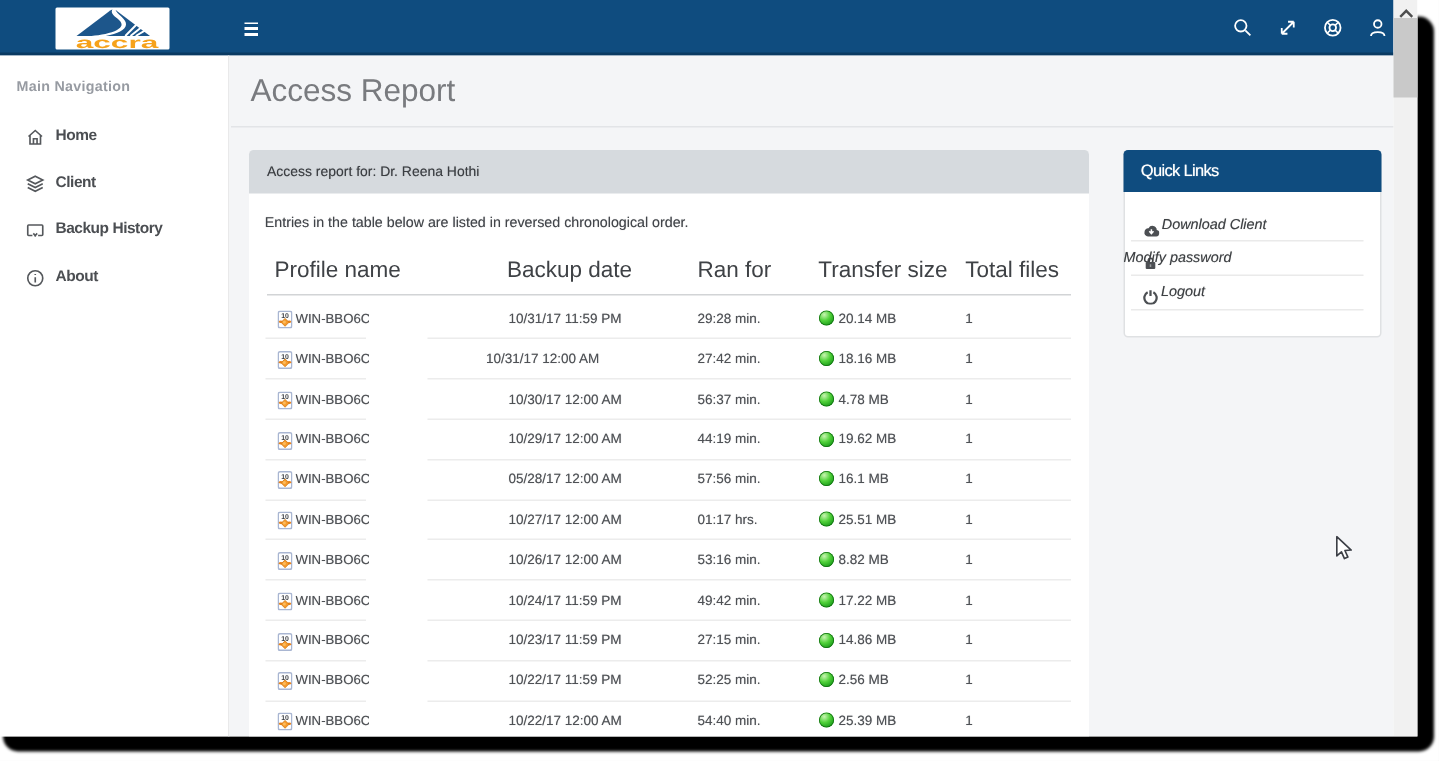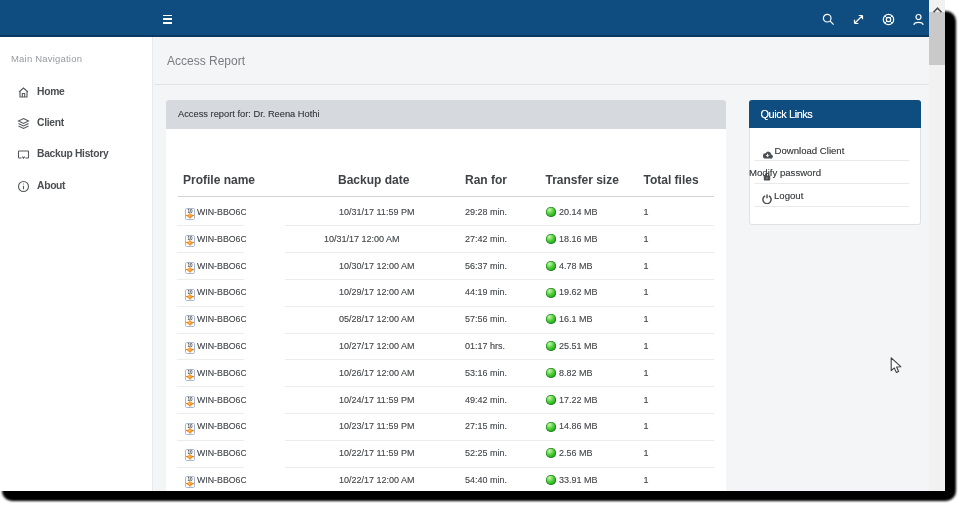--- a/index.html
+++ b/index.html
@@ -8,34 +8,42 @@
 .vc { transform:translateY(-50%); white-space:nowrap; }
 #shadow { left:2px; top:11px; width:954px; height:490px; background:#000; border-radius:10px; filter:blur(1px); }
 #win { left:0; top:0; width:945px; height:491px; background:#fff; overflow:hidden; }
 #topbar { left:0; top:0; width:929px; height:37px; background:#0f4c7f; border-bottom:2px solid #0a3a62; }
 #logo { left:37px; top:5px; width:76px; height:28px; background:#fff; border-radius:1px; }
 #sidebar { left:0; top:37px; width:153px; height:454px; background:#fff; border-right:1px solid #e9e9ea; }
 #content { left:153px; top:37px; width:776px; height:454px; background:#f4f5f7; }
 .navtxt { font-size:10.3px; font-weight:700; color:#4b4e52; letter-spacing:-0.3px; }
 .cell { font-size:9px; color:#4e5155; text-shadow:0 0 0.5px rgba(78,81,85,0.55); transform:translateY(-50%); white-space:nowrap; }
 .clipname { width:49px; overflow:hidden; font-size:8.8px; }
-.thead { font-size:12px; font-weight:700; color:#3f4246; }
+.thead { font-size:15px; font-weight:400; color:#3f4246; }
 .hline { height:1px; background:#ececec; }
 .orb { width:10px; height:10px; border-radius:50%; background:radial-gradient(circle at 35% 28%, #c9f5b2, #52d23b 40%, #22a31e 72%, #137a12); box-shadow:inset 0 0 0 0.5px #0e6e0e; }
-.qlitem { font-size:9.6px; color:#3d4043; text-shadow:0 0 0.5px rgba(61,64,67,0.5); transform:translateY(-50%); white-space:nowrap; }
+.qlitem { font-size:9.6px; color:#3d4043; text-shadow:0 0 0.5px rgba(61,64,67,0.5); transform:translateY(-50%); white-space:nowrap;font-style:italic; }
 .qldiv { height:1px; background:#eaeaea; left:754px; width:155px; }
 #scrollbar { left:929px; top:0; width:16px; height:491px; background:#f1f1f1; }
 #thumb { left:929px; top:12px; width:16px; height:53px; background:#c9c9c9; }
 </style>
 </head>
 <body>
 <div class="abs" id="shadow"></div>
 <div class="abs" id="win">
 
   <div class="abs" id="topbar"></div>
+  <div class="abs" id="logo">
+    <svg width="76" height="28" viewBox="0 0 76 28">
+      <path d="M14,19 L36.5,2 Q38.5,0.5 40.5,2 L63,19 Z" fill="#1d568b"></path>
+      <path d="M38.5,0.5 C35.5,4 40,6 42.5,8.5 C45,11 44.5,13 41,15 C37,17.2 30,18.4 24,19 L33.5,19 C41.5,17.5 46.5,15 47,11.5 C47.5,8 42,5 40.5,2.5 C40,1.7 40,1 40.8,0.3 Z" fill="#fff"></path>
+      <path d="M46.5,19 L56.5,8.8 M50,19 L59,11.8 M53.5,19 L61.5,14.2" stroke="#fff" stroke-width="1.3" fill="none"></path>
+      <text x="41" y="27" text-anchor="middle" textLength="55" lengthAdjust="spacingAndGlyphs" font-family="Liberation Sans,sans-serif" font-size="10.5" font-weight="700" fill="#f6a21b">accra</text>
+    </svg>
+  </div>
   <div class="abs" style="left:163px;top:14.6px;width:9px;height:10px">
     <div style="height:1.8px;background:#fff;margin-bottom:1.8px"></div>
     <div style="height:1.8px;background:#fff;margin-bottom:1.8px"></div>
     <div style="height:1.8px;background:#fff"></div>
   </div>
 
   <div class="abs" style="left:822px;top:12px">
     <svg width="13" height="13" viewBox="0 0 13 13" fill="none" stroke="#fff" stroke-width="1.2">
       <circle cx="5.2" cy="5.2" r="3.8"></circle>
         <path d="M8.2 8.2 L11.6 11.6"></path>
@@ -54,21 +62,21 @@
     </svg>
   </div>
   <div class="abs" style="left:912px;top:12px">
     <svg width="13" height="13" viewBox="0 0 13 13" fill="none" stroke="#fff" stroke-width="1.2">
       <circle cx="6.5" cy="4" r="2.5"></circle>
         <path d="M2 12 C2 8.6 11 8.6 11 12"></path>
     </svg>
   </div>
 
   <div class="abs" id="sidebar"></div>
-  <div class="abs vc" style="left:11px;top:57.5px;font-size:9.5px;font-weight:400;color:#979ba2;letter-spacing:0.2px">Main Navigation</div>
+  <div class="abs vc" style="left:11px;top:57.5px;font-size:9.5px;font-weight:700;color:#979ba2;letter-spacing:0.2px">Main Navigation</div>
 
   <div class="abs" style="left:17px;top:84.5px">
     <svg width="13" height="13" viewBox="0 0 13 13" fill="none" stroke="#55585c" stroke-width="1.1">
       <path d="M2 6 L6.5 2 L11 6 M3 5.4 V11 H10 V5.4 M5.3 11 V7.5 H7.7 V11"></path>
     </svg>
   </div>
   <div class="abs vc navtxt" style="left:37px;top:90.5px">Home</div>
 
   <div class="abs" style="left:17px;top:115.5px">
     <svg width="13" height="13" viewBox="0 0 13 13" fill="none" stroke="#55585c" stroke-width="1.1">
@@ -91,27 +99,28 @@
   <div class="abs" style="left:17px;top:178.5px">
     <svg width="13" height="13" viewBox="0 0 13 13" fill="none" stroke="#55585c" stroke-width="1.1">
       <circle cx="6.5" cy="6.5" r="5"></circle>
       <path d="M6.5 5.8 V9.3"></path>
         <path d="M6.5 3.6 V4.4"></path>
     </svg>
   </div>
   <div class="abs vc navtxt" style="left:37px;top:184.5px">About</div>
 
   <div class="abs" id="content"></div>
-  <div class="abs vc" style="left:167px;top:61px;font-size:12px;color:#797b7f">Access Report</div>
+  <div class="abs vc" style="left:167px;top:61px;font-size:21px;color:#797b7f">Access Report</div>
 
   <div class="abs" style="left:154px;top:84px;width:775px;height:1px;background:#e2e4e7"></div>
 
   <div class="abs" style="left:166px;top:99.5px;width:560px;height:391.5px;background:#fff;border-radius:3px 3px 0 0"></div>
   <div class="abs" style="left:166px;top:99.5px;width:560px;height:29px;background:#d6dade;border-radius:3px 3px 0 0"></div>
   <div class="abs vc" style="left:178px;top:114px;font-size:9.3px;color:#3b3e42;text-shadow:0 0 0.5px rgba(59,62,66,0.5)">Access report for: Dr. Reena Hothi</div>
+  <div class="abs vc" style="left:176.5px;top:148.5px;font-size:9.5px;color:#42454a;text-shadow:0 0 0.5px rgba(66,69,74,0.5)">Entries in the table below are listed in reversed chronological order.</div>
 
   <div class="abs vc thead" style="left:183px;top:180px">Profile name</div>
   <div class="abs vc thead" style="left:338px;top:180px">Backup date</div>
   <div class="abs vc thead" style="left:465px;top:180px">Ran for</div>
   <div class="abs vc thead" style="left:545.5px;top:180px">Transfer size</div>
   <div class="abs vc thead" style="left:643.5px;top:180px">Total files</div>
   <div class="abs" style="left:178px;top:195.5px;width:536px;height:1px;background:#d2d4d6"></div>
 
   <div class="abs" style="left:184.5px;top:206.2px">
     <svg width="10" height="12" viewBox="0 0 10 12">
@@ -300,21 +309,21 @@
       <ellipse cx="2.2" cy="7.5" rx="1.3" ry="0.8" fill="#e8821d"></ellipse>
       <ellipse cx="7.8" cy="7.5" rx="1.3" ry="0.8" fill="#e8821d"></ellipse>
       <rect x="3.2" y="6" width="3.7" height="3.7" transform="rotate(45 5 7.85)" fill="#f79a2a" stroke="#cf7612" stroke-width="0.5"></rect>
       <circle cx="4.6" cy="7.6" r="1" fill="#fdc46a" opacity="0.8"></circle>
     </svg>
   </div>
   <div class="abs cell clipname" style="left:197px;top:480.0px">WIN-BBO6C0MV</div>
   <div class="abs cell" style="left:339px;top:480.0px">10/22/17 12:00 AM</div>
   <div class="abs cell" style="left:465px;top:480.0px">54:40 min.</div>
   <div class="abs orb" style="left:546px;top:475.1px"></div>
-  <div class="abs cell" style="left:559px;top:480.0px">33.91 MB</div>
+  <div class="abs cell" style="left:559px;top:480.0px">25.39 MB</div>
   <div class="abs cell" style="left:643.5px;top:480.0px">1</div>
 
   <div class="abs" style="left:749px;top:99.5px;width:172px;height:125px;background:#fff;border:1px solid #dfe1e3;border-radius:3px"></div>
   <div class="abs" style="left:749px;top:99.5px;width:172px;height:28px;background:#0f4c7f;border-radius:3px 3px 0 0"></div>
   <div class="abs vc" style="left:760.5px;top:113.5px;font-size:11px;letter-spacing:-0.45px;color:#fff;text-shadow:0 0 0.6px rgba(255,255,255,0.7)">Quick Links</div>
 
   <div class="abs" style="left:762px;top:145.5px">
     <svg width="11" height="8.5" viewBox="0 0 11 8.5" fill="#4c4f53">
       <path d="M9.2 3.4 A2.9 2.9 0 0 0 3.7 2.2 A2.4 2.4 0 0 0 1 4.6 A2.4 2.4 0 0 0 3.4 7.6 h4.8 A2.1 2.1 0 0 0 9.2 3.4 Z"></path>
       <path d="M5.6 2.8 v2.4 M4.2 4.2 L5.6 5.7 L7 4.2" stroke="#fff" stroke-width="1" fill="none"></path>

